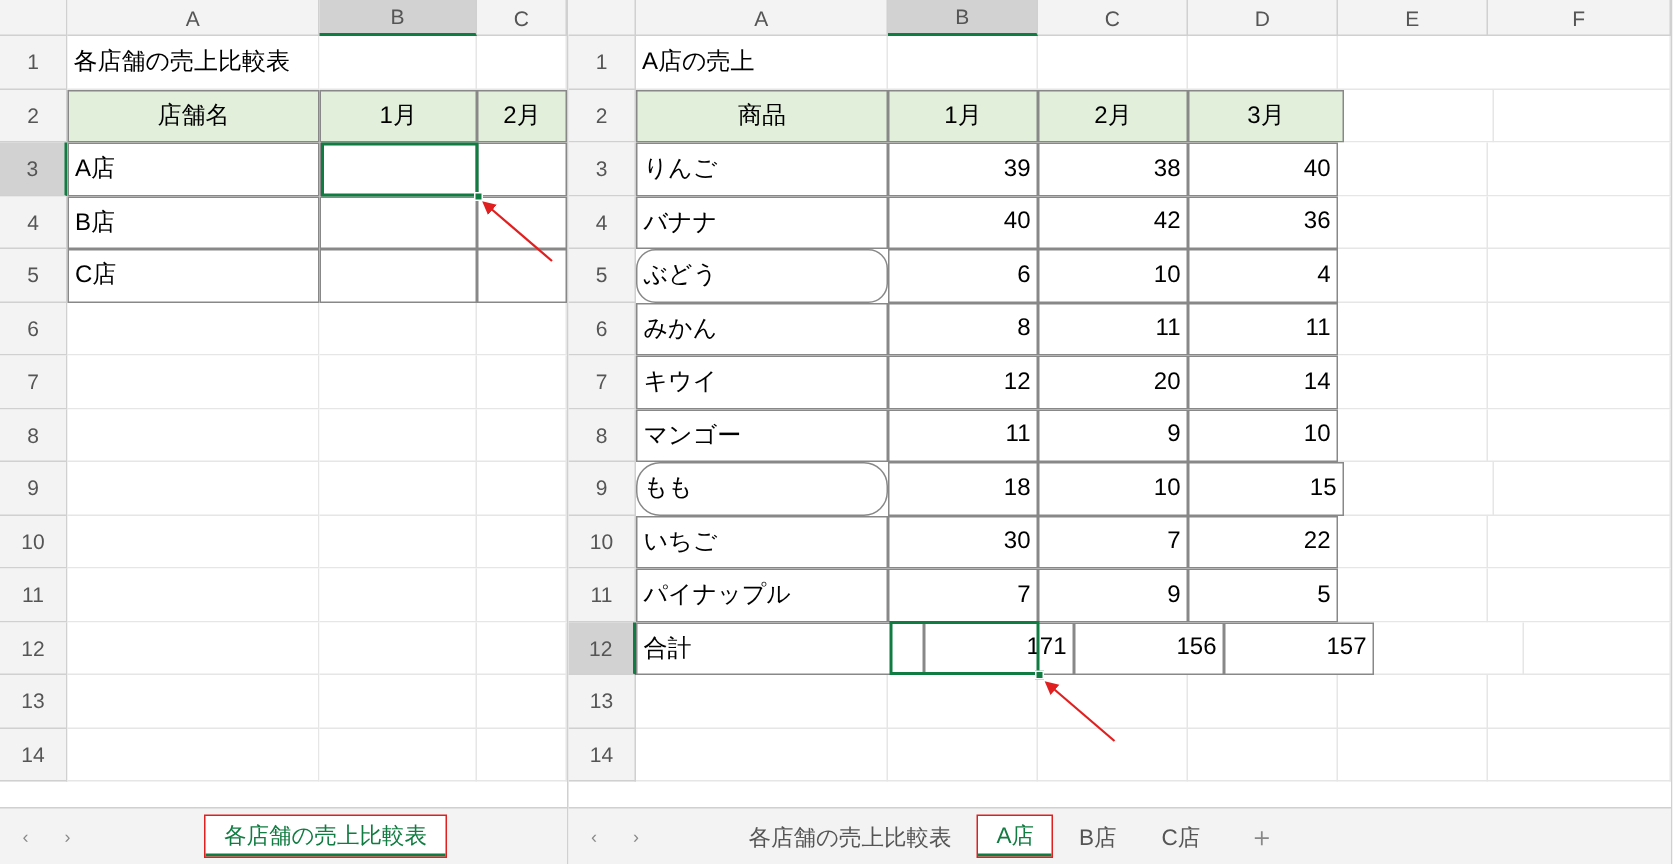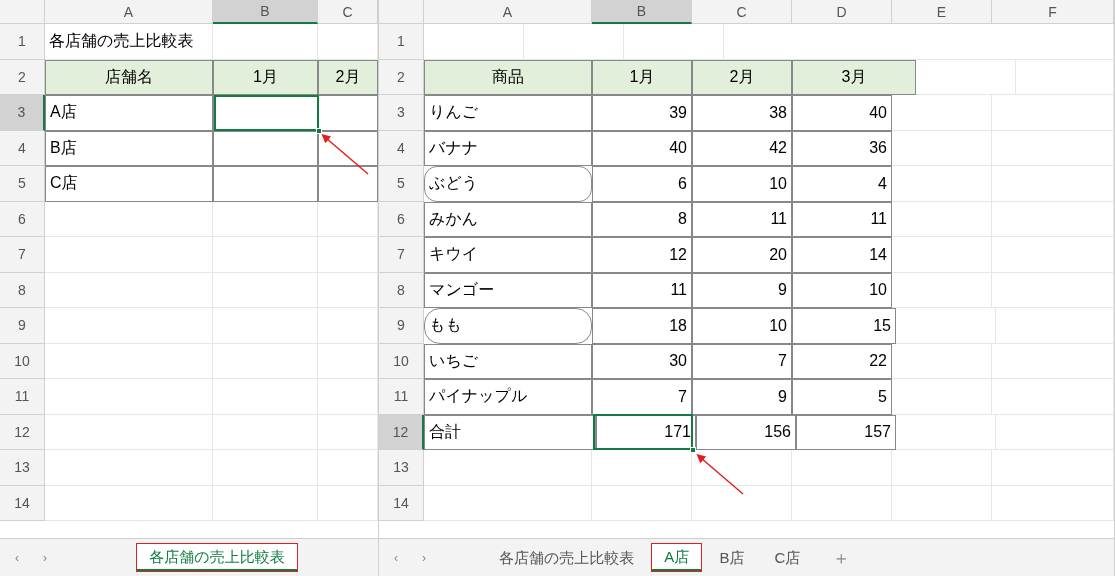--- a/index.html
+++ b/index.html
@@ -255,31 +255,32 @@
       <div class="colhdr sel" style="width:100px">B</div>
       <div class="colhdr" style="width:100px">C</div>
       <div class="colhdr" style="width:100px">D</div>
       <div class="colhdr" style="width:100px">E</div>
       <div class="colhdr last">F</div>
     </div>
 
     <div class="rows" id="rightRows">
         <div class="row">
           <div class="rowhdr">1</div>
+          <div class="cell" style="width: 168px;">A店の売上</div>
           <div class="cell" style="width: 100px;"></div>
           <div class="cell" style="width: 100px;"></div>
           <div class="cell" style="width: 100px;"></div>
           <div class="cell last"></div>
         </div>
         <div class="row">
           <div class="rowhdr">2</div>
           <div class="cell hdrcell bd" style="width: 168px;">商品</div>
           <div class="cell hdrcell bd" style="width: 100px;">1月</div>
           <div class="cell hdrcell bd" style="width: 100px;">2月</div>
-          <div class="cell hdrcell bd" style="width: 124px;">3月</div>
+          <div class="cell hdrcell bd" style="width: 104px;">3月</div>
           <div class="cell" style="width: 100px;"></div>
           <div class="cell last"></div>
         </div>
         <div class="row">
           <div class="rowhdr">3</div>
           <div class="cell bd" style="width: 168px;">りんご</div>
           <div class="cell bd num" style="width: 100px;">39</div>
           <div class="cell bd num" style="width: 100px;">38</div>
           <div class="cell bd num" style="width: 100px;">40</div>
           <div class="cell" style="width: 100px;"></div>
@@ -352,21 +353,21 @@
           <div class="rowhdr">11</div>
           <div class="cell bd" style="width: 168px;">パイナップル</div>
           <div class="cell bd num" style="width: 100px;">7</div>
           <div class="cell bd num" style="width: 100px;">9</div>
           <div class="cell bd num" style="width: 100px;">5</div>
           <div class="cell" style="width: 100px;"></div>
           <div class="cell last"></div>
         </div>
         <div class="row">
           <div class="rowhdr sel">12</div>
-          <div class="cell bd" style="width: 172px;">合計</div>
+          <div class="cell bd" style="width: 192px;">合計</div>
           <div class="cell bd num" style="width: 100px;">171</div>
           <div class="cell bd num" style="width: 100px;">156</div>
           <div class="cell bd num" style="width: 100px;">157</div>
           <div class="cell" style="width: 100px;"></div>
           <div class="cell last"></div>
         </div>
         <div class="row">
           <div class="rowhdr">13</div>
           <div class="cell" style="width: 168px;"></div>
           <div class="cell" style="width: 100px;"></div>

